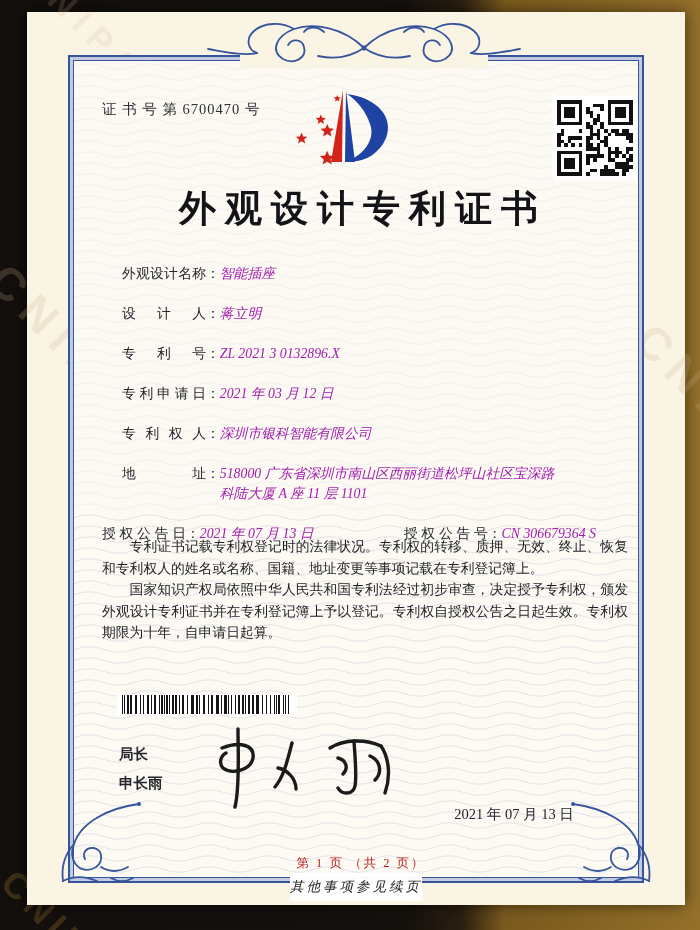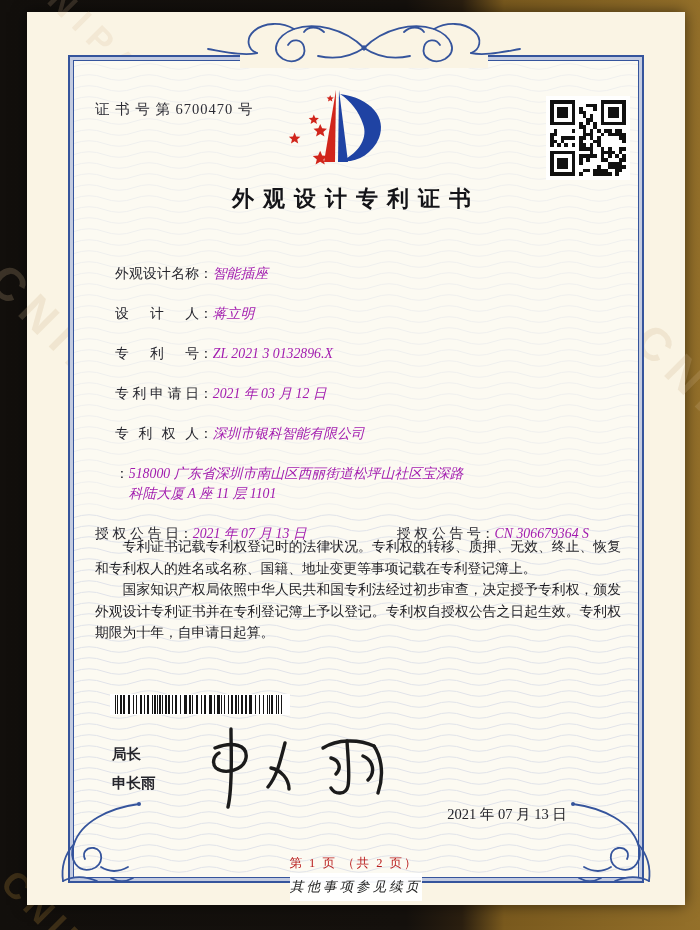--- a/index.html
+++ b/index.html
@@ -28,28 +28,28 @@
   }
   .frame-inner{
     position:absolute;left:3px;top:3px;right:3px;bottom:3px;
     border:1px solid #35549c;background:#fcfaf2;
   }
   .waves{position:absolute;left:0;top:0;width:100%;height:100%;}
   .ornament-top{position:absolute;left:177px;top:6px;width:320px;height:52px;z-index:5;}
   .corner{position:absolute;width:92px;height:92px;z-index:5;}
   .corner.bl{left:24px;top:784px;}
   .corner.br{right:24px;top:784px;transform:scaleX(-1);}
-  .content{position:absolute;left:0;top:0;width:100%;height:100%;z-index:6;color:#23232a;}
+  .content{position:absolute;left:7px;top:0;width:100%;height:100%;z-index:6;color:#23232a;}
 
   .cert-no{position:absolute;left:68px;top:88px;font-size:14.5px;letter-spacing:1px;color:#2d2d35;}
   .logo{position:absolute;left:246px;top:72px;width:132px;height:92px;}
   .qr{position:absolute;left:519px;top:84px;width:76px;height:76px;background:#fff;padding:4px;}
   .title{
     position:absolute;left:0;top:172px;width:100%;text-align:center;
-    font-size:22px;font-weight:bold;letter-spacing:9px;color:#141418;
+    font-size:37px;font-weight:bold;letter-spacing:9px;color:#141418;
   }
   .fields{position:absolute;left:68px;top:252px;width:526px;font-size:13.8px;}
   .frow{display:flex;margin-bottom:20px;line-height:20px;margin-left:20px;}
   .f-label{display:inline-block;width:84px;text-align:justify;text-align-last:justify;flex:none;color:#26262e;}
   .f-colon{flex:none;color:#26262e;}
   .f-value{white-space:pre-line;color:#a21caf;font-style:italic;}
   .grant-row{display:flex;margin-bottom:0;line-height:20px;}
   .grant-date-val{flex:none;width:176px;}
   .gap{flex:none;width:28px;}
   .paras{position:absolute;left:68px;top:524px;width:526px;font-size:13.8px;line-height:21.6px;text-align:justify;color:#1e1e24;}
@@ -295,20 +295,21 @@
         <span class="f-label">专利申请日</span>
           <span class="f-colon">：</span>
         <span class="f-value">2021 年 03 月 12 日</span>
       </div>
       <div class="frow">
         <span class="f-label">专利权人</span>
           <span class="f-colon">：</span>
         <span class="f-value">深圳市银科智能有限公司</span>
       </div>
       <div class="frow">
+        <span class="f-label">地址</span>
           <span class="f-colon">：</span>
         <span class="f-value">518000 广东省深圳市南山区西丽街道松坪山社区宝深路
 科陆大厦 A 座 11 层 1101</span>
       </div>
       <div class="grant-row">
         <span class="f-label">授权公告日</span>
           <span class="f-colon">：</span>
         <span class="f-value grant-date-val">2021 年 07 月 13 日</span>
         <span class="gap"></span>
         <span class="f-label">授权公告号</span>

